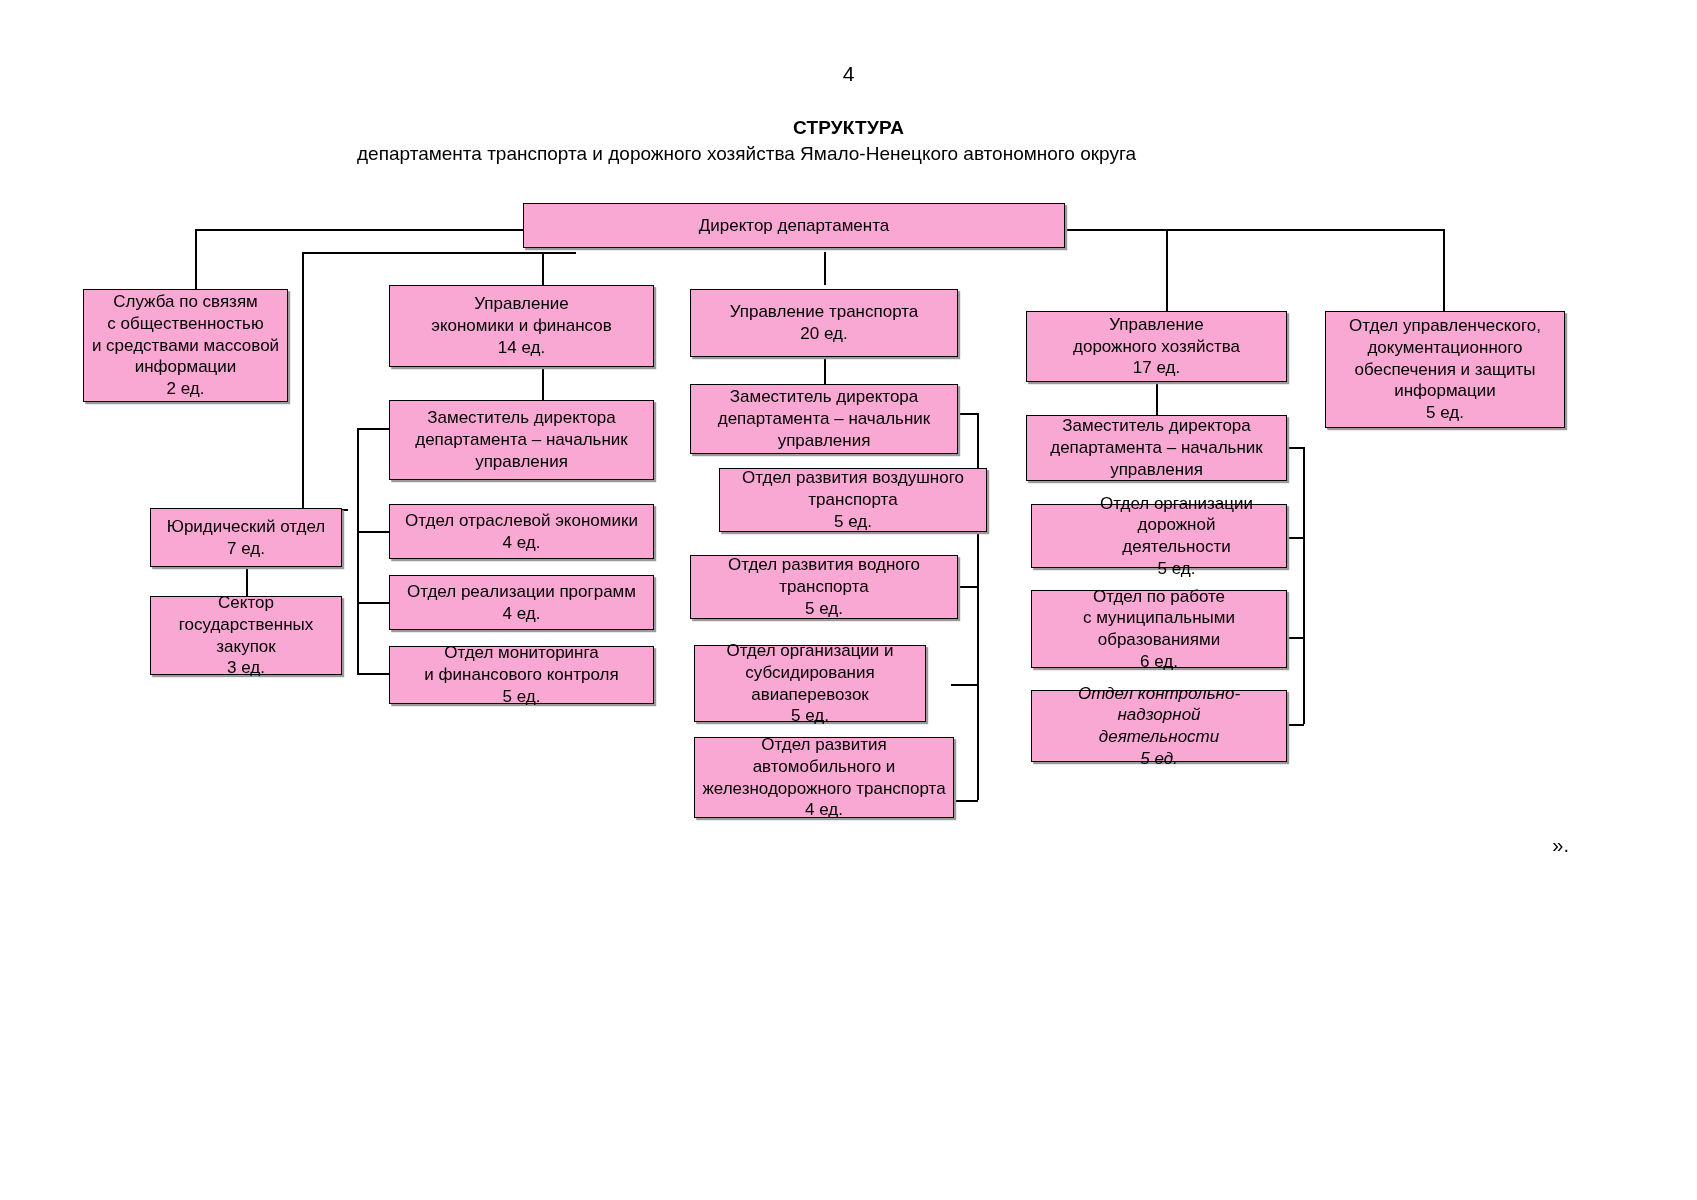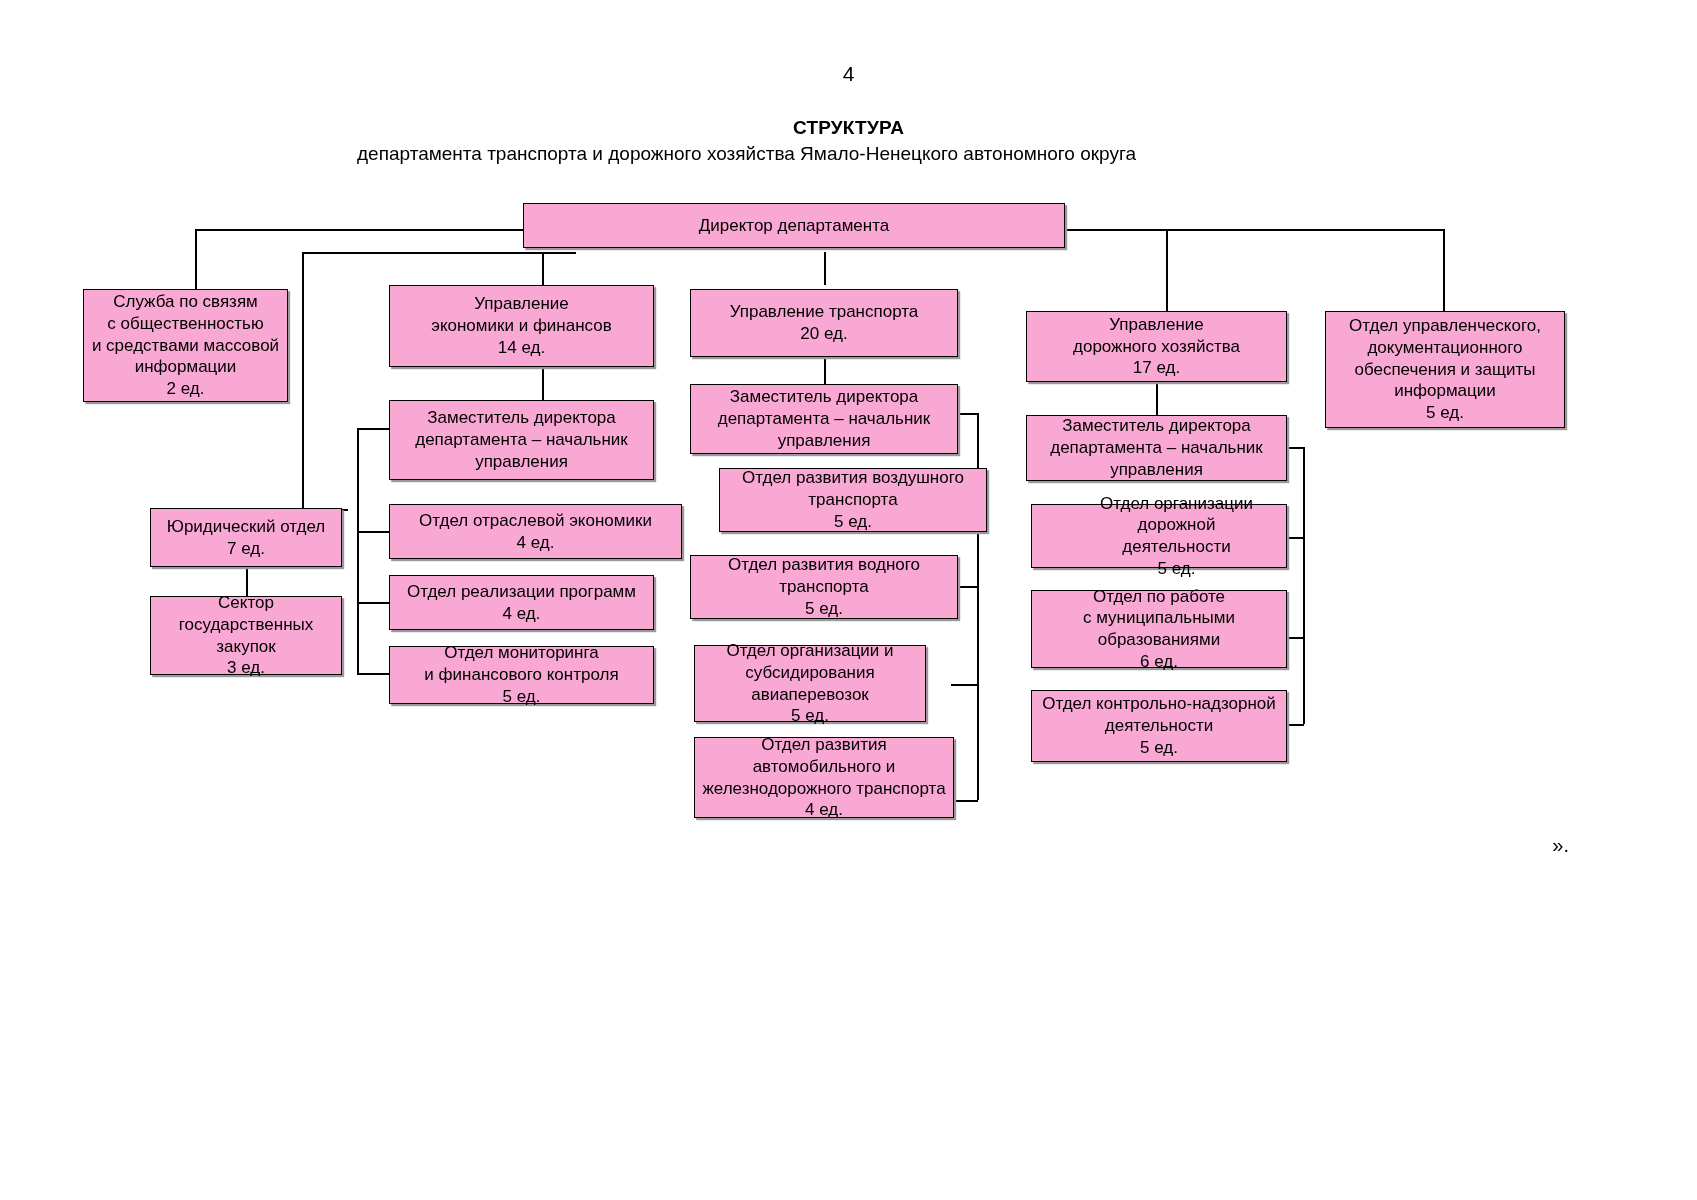--- a/index.html
+++ b/index.html
@@ -162,21 +162,21 @@
 экономики и финансов
 14 ед.</span>
   </div>
 
   <div class="node" style="left:389px; top:400px; width:265px; height:80px;">
     <span class="node-label">Заместитель директора
 департамента – начальник
 управления</span>
   </div>
 
-  <div class="node" style="left:389px; top:504px; width:293px; height:55px;">
+  <div class="node" style="left:389px; top:504px; width:265px; height:55px;">
     <span class="node-label">Отдел отраслевой экономики
 4 ед.</span>
   </div>
 
   <div class="node" style="left:389px; top:575px; width:265px; height:55px;">
     <span class="node-label">Отдел реализации программ
 4 ед.</span>
   </div>
 
   <div class="node" style="left:389px; top:646px; width:265px; height:58px;">
@@ -239,21 +239,21 @@
 5 ед.</span>
   </div>
 
   <div class="node" style="left:1031px; top:590px; width:256px; height:78px;">
     <span class="node-label">Отдел по работе
 с муниципальными
 образованиями
 6 ед.</span>
   </div>
 
-  <div class="node" style="left:1031px; top:690px; width:256px; height:72px;">
+  <div class="node" style="left:1031px; top:690px; width:256px; height:72px;font-style:italic;">
     <span class="node-label">Отдел контрольно-надзорной
 деятельности
 5 ед.</span>
   </div>
 
   <div class="node" style="left:1325px; top:311px; width:240px; height:117px;">
     <span class="node-label">Отдел управленческого,
 документационного
 обеспечения и защиты
 информации

